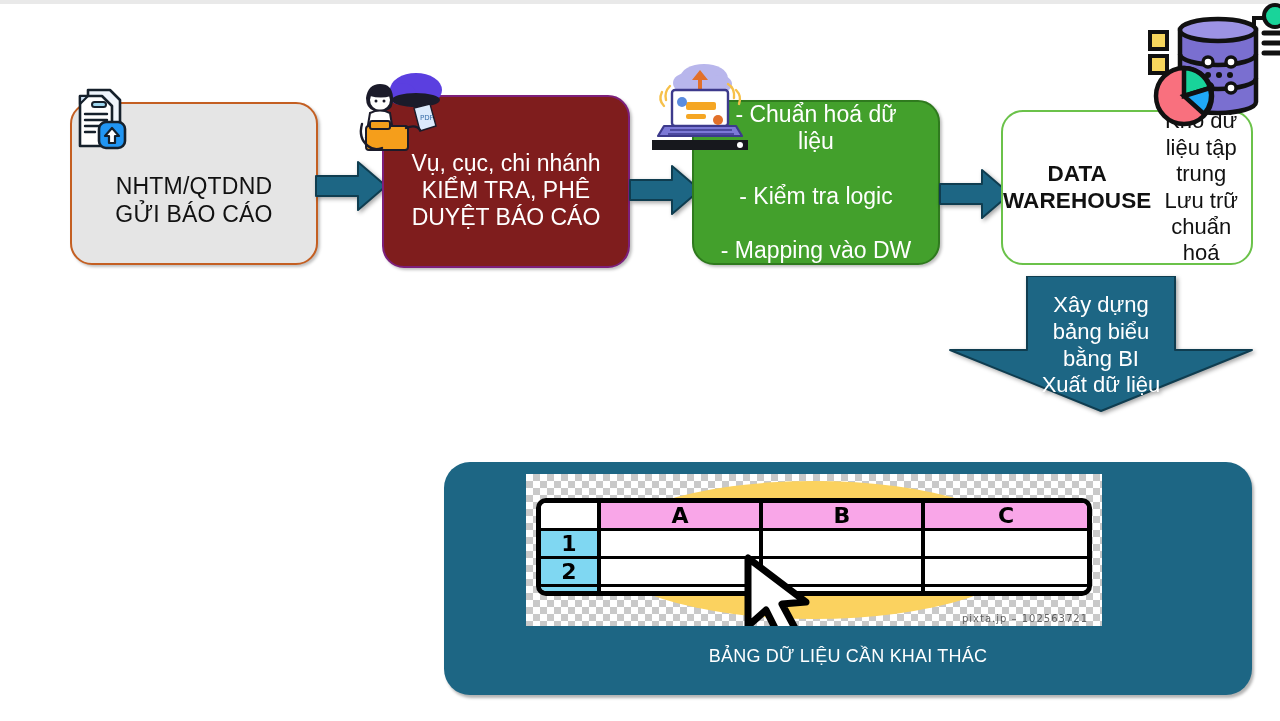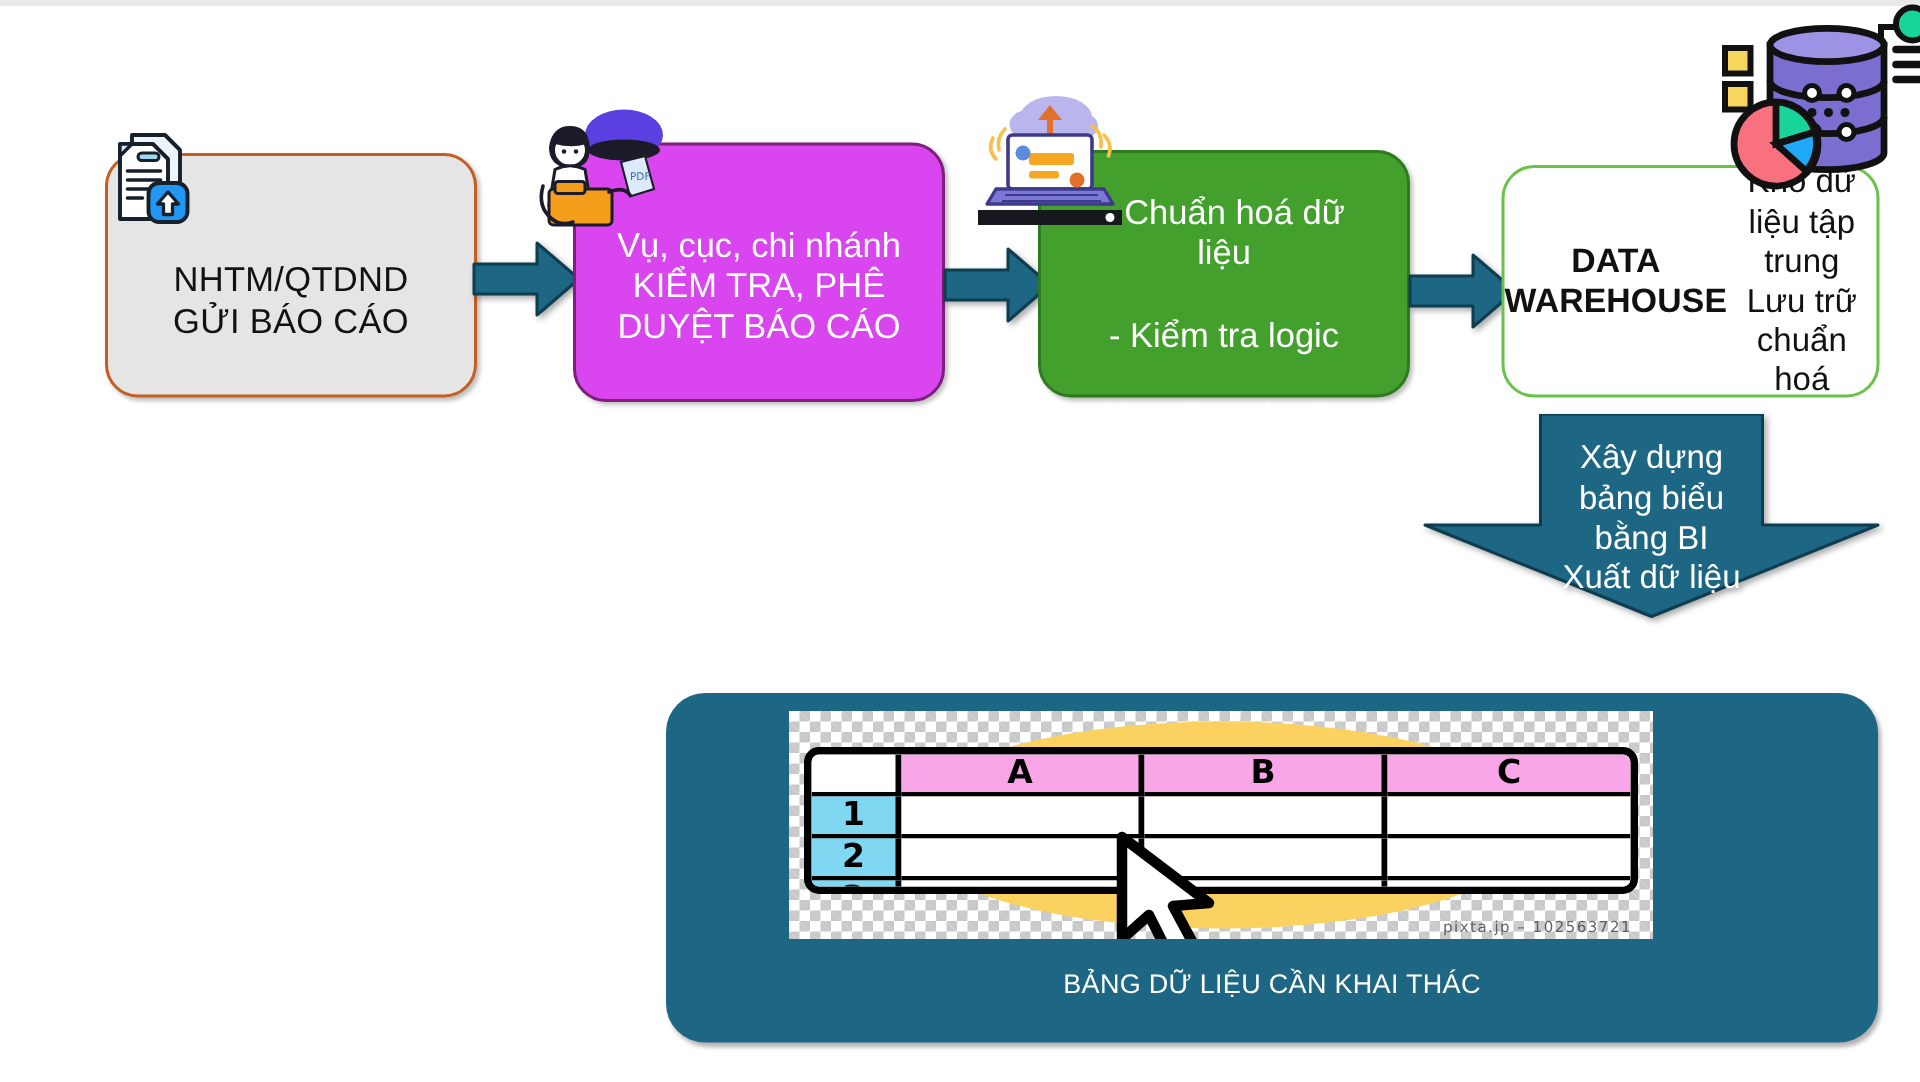--- a/index.html
+++ b/index.html
@@ -30,21 +30,21 @@
   }
   #box-nhtm {
     left: 70px; top: 102px; width: 248px; height: 163px;
     background: #e5e5e5; border: 2px solid #c45f22;
     color: #111111; font-size: 23px; letter-spacing: .2px;
     box-shadow: 2px 2px 3px rgba(0,0,0,.25);
     padding-top: 34px;
   }
   #box-vu {
     left: 382px; top: 95px; width: 248px; height: 173px;
-    background: #d946ef; border: 2px solid #7d1f7b;
+    background: #7f1d1d; border: 2px solid #7d1f7b;
     color: #ffffff; font-size: 23px;
     box-shadow: 2px 2px 3px rgba(0,0,0,.25);
     padding-top: 18px;
   }
   #box-cntt {
     left: 692px; top: 100px; width: 248px; height: 165px;
     background: #43A02C; border: 2px solid #2f7a1e;
     color: #ffffff; font-size: 23px;
     box-shadow: 2px 2px 3px rgba(0,0,0,.25);
     text-align: center;
@@ -227,21 +227,20 @@
   </div>
 
   <div class="harrow" id="harrow-2">
     <svg viewBox="0 0 74 56" width="74" height="56">
       <polygon points="2,18 44,18 44,4 72,28 44,52 44,38 2,38" fill="#1D6684" stroke="#0f3d50" stroke-width="2" stroke-linejoin="round"></polygon>
     </svg>
   </div>
 
   <div class="pbox" id="box-cntt">
     <div class="cntt-inner">
-      <span class="cntt-line">Cục CNTT</span>
       <span class="cntt-bullet">-   Chuẩn hoá dữ
 liệu</span>
       <span class="cntt-bullet">-   Kiểm tra logic</span>
       <span class="cntt-bullet">-   Mapping vào DW</span>
     </div>
   </div>
   <div class="illu" id="illu-laptop">
     <svg viewBox="0 0 96 96" width="96" height="96">
       <ellipse cx="52" cy="22" rx="24" ry="14" fill="#B8B6EC"></ellipse>
       <ellipse cx="34" cy="27" rx="13" ry="10" fill="#B8B6EC"></ellipse>

